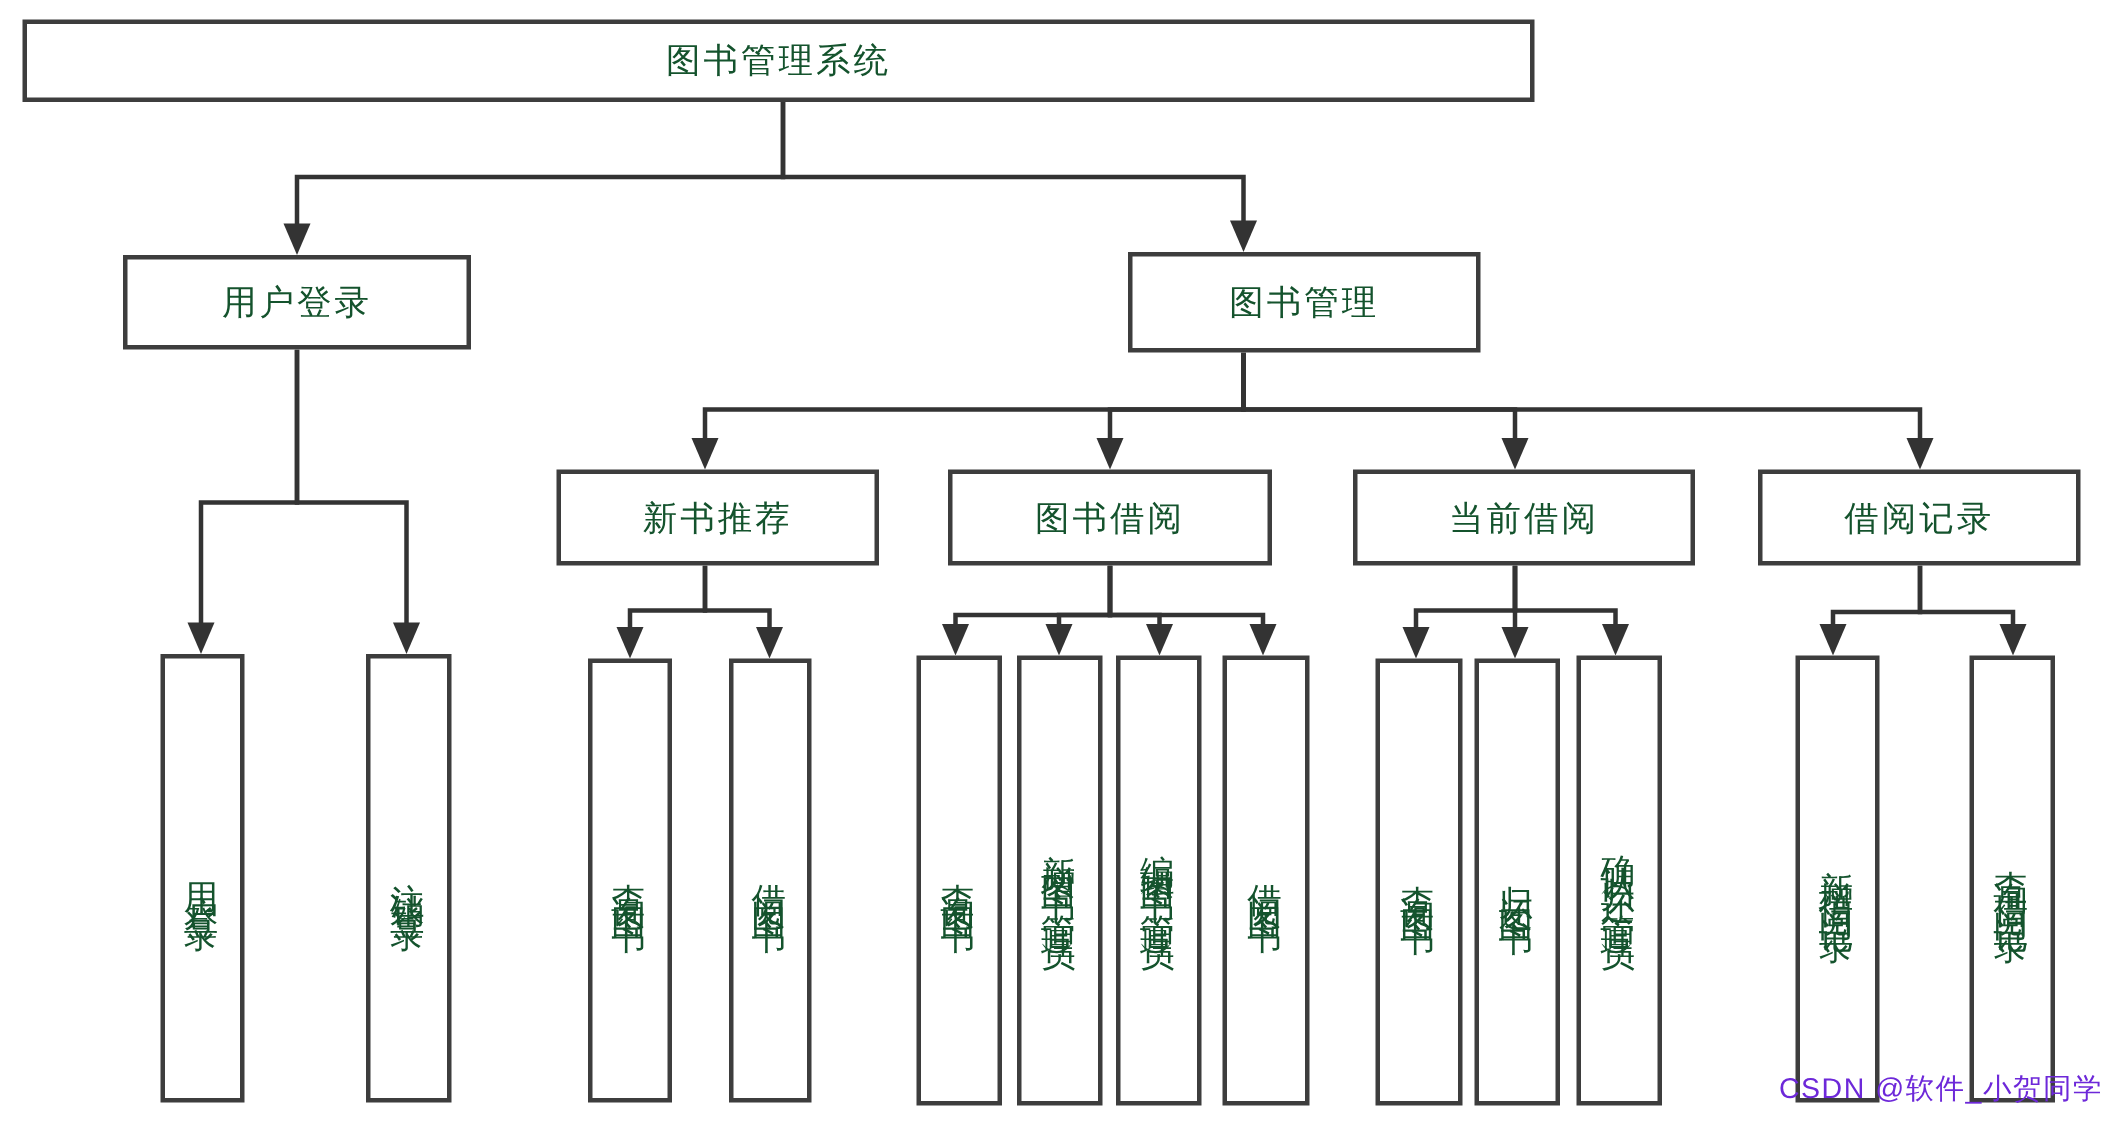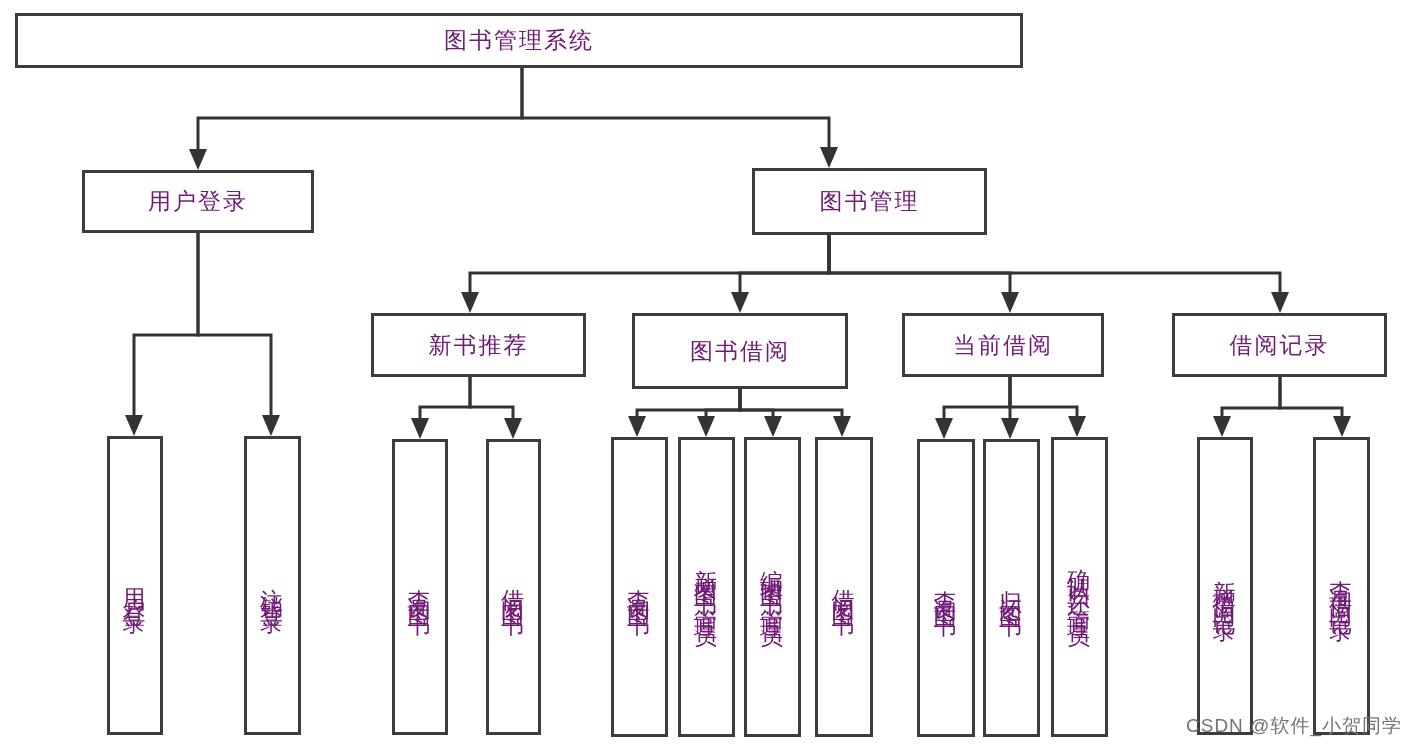--- a/index.html
+++ b/index.html
@@ -24,35 +24,35 @@
     display: flex;
     align-items: center;
     justify-content: center;
     z-index: 1;
     color: #333333;
   }
   .node .label {
     font-size: 23px;
     letter-spacing: 2px;
     white-space: nowrap;
-    color: #701a75;
+    color: #14532d;
   }
   .node.v .label {
     writing-mode: vertical-rl;
     text-orientation: mixed;
     letter-spacing: 8px;
     font-size: 23px;
   }
   #watermark {
     position: absolute;
     left: 1186px;
     top: 713px;
     font-size: 19px;
     letter-spacing: 1px;
-    color: #737373;
+    color: #6d28d9;
     z-index: 2;
     white-space: nowrap;
   }
 </style>
 </head>
 <body>
 
 <div id="canvas">
   <svg id="edges" width="1405" height="747">
       <polyline points="522,68 522,118 198,118 198,153" fill="none" stroke="#333333" stroke-width="3"></polyline>
@@ -100,24 +100,24 @@
       </div>
       <div class="node h" style="left: 82px; top: 170px; width: 232px; height: 63px; border-color: rgb(61, 61, 61);">
         <span class="label">用户登录</span>
       </div>
       <div class="node h" style="left: 712px; top: 168px; width: 235px; height: 67px; border-color: rgb(61, 61, 61); margin-left: 40px;">
         <span class="label">图书管理</span>
       </div>
       <div class="node h" style="left: 371px; top: 313px; width: 215px; height: 64px; border-color: rgb(61, 61, 61);">
         <span class="label">新书推荐</span>
       </div>
-      <div class="node h" style="left: 632px; top: 313px; width: 216px; height: 76px; border-color: rgb(61, 61, 61);">
+      <div class="node h" style="left: 632px; top: 313px; width: 216px; height: 64px; border-color: rgb(61, 61, 61);">
         <span class="label">图书借阅</span>
       </div>
-      <div class="node h" style="left: 902px; top: 313px; width: 202px; height: 64px; border-color: rgb(61, 61, 61);">
+      <div class="node h" style="left: 902px; top: 313px; width: 228px; height: 64px; border-color: rgb(61, 61, 61);">
         <span class="label">当前借阅</span>
       </div>
       <div class="node h" style="left: 1172px; top: 313px; width: 215px; height: 64px; border-color: rgb(61, 61, 61);">
         <span class="label">借阅记录</span>
       </div>
       <div class="node v" style="left: 107px; top: 436px; width: 56px; height: 299px; border-color: rgb(61, 61, 61);">
         <span class="label">用户登录</span>
       </div>
       <div class="node v" style="left: 244px; top: 436px; width: 57px; height: 299px; border-color: rgb(61, 61, 61);">
         <span class="label">注销登录</span>

